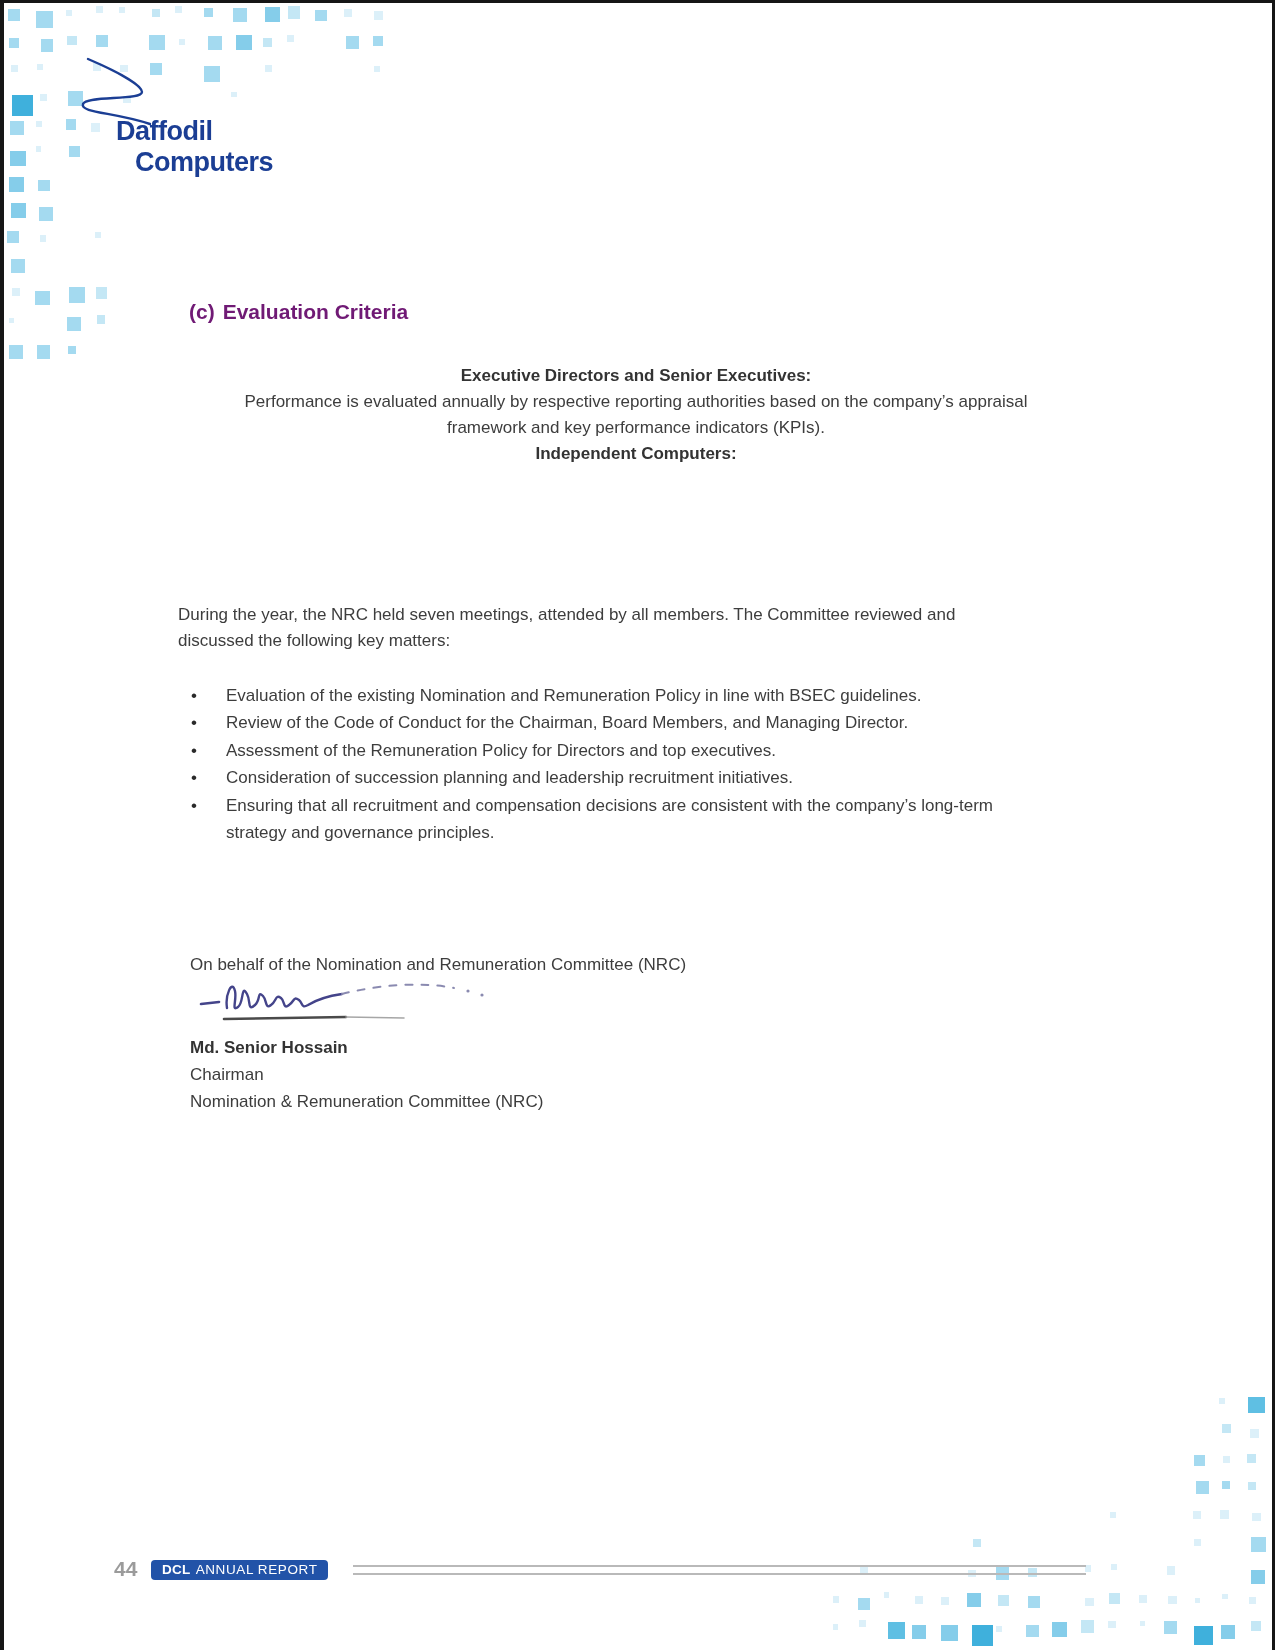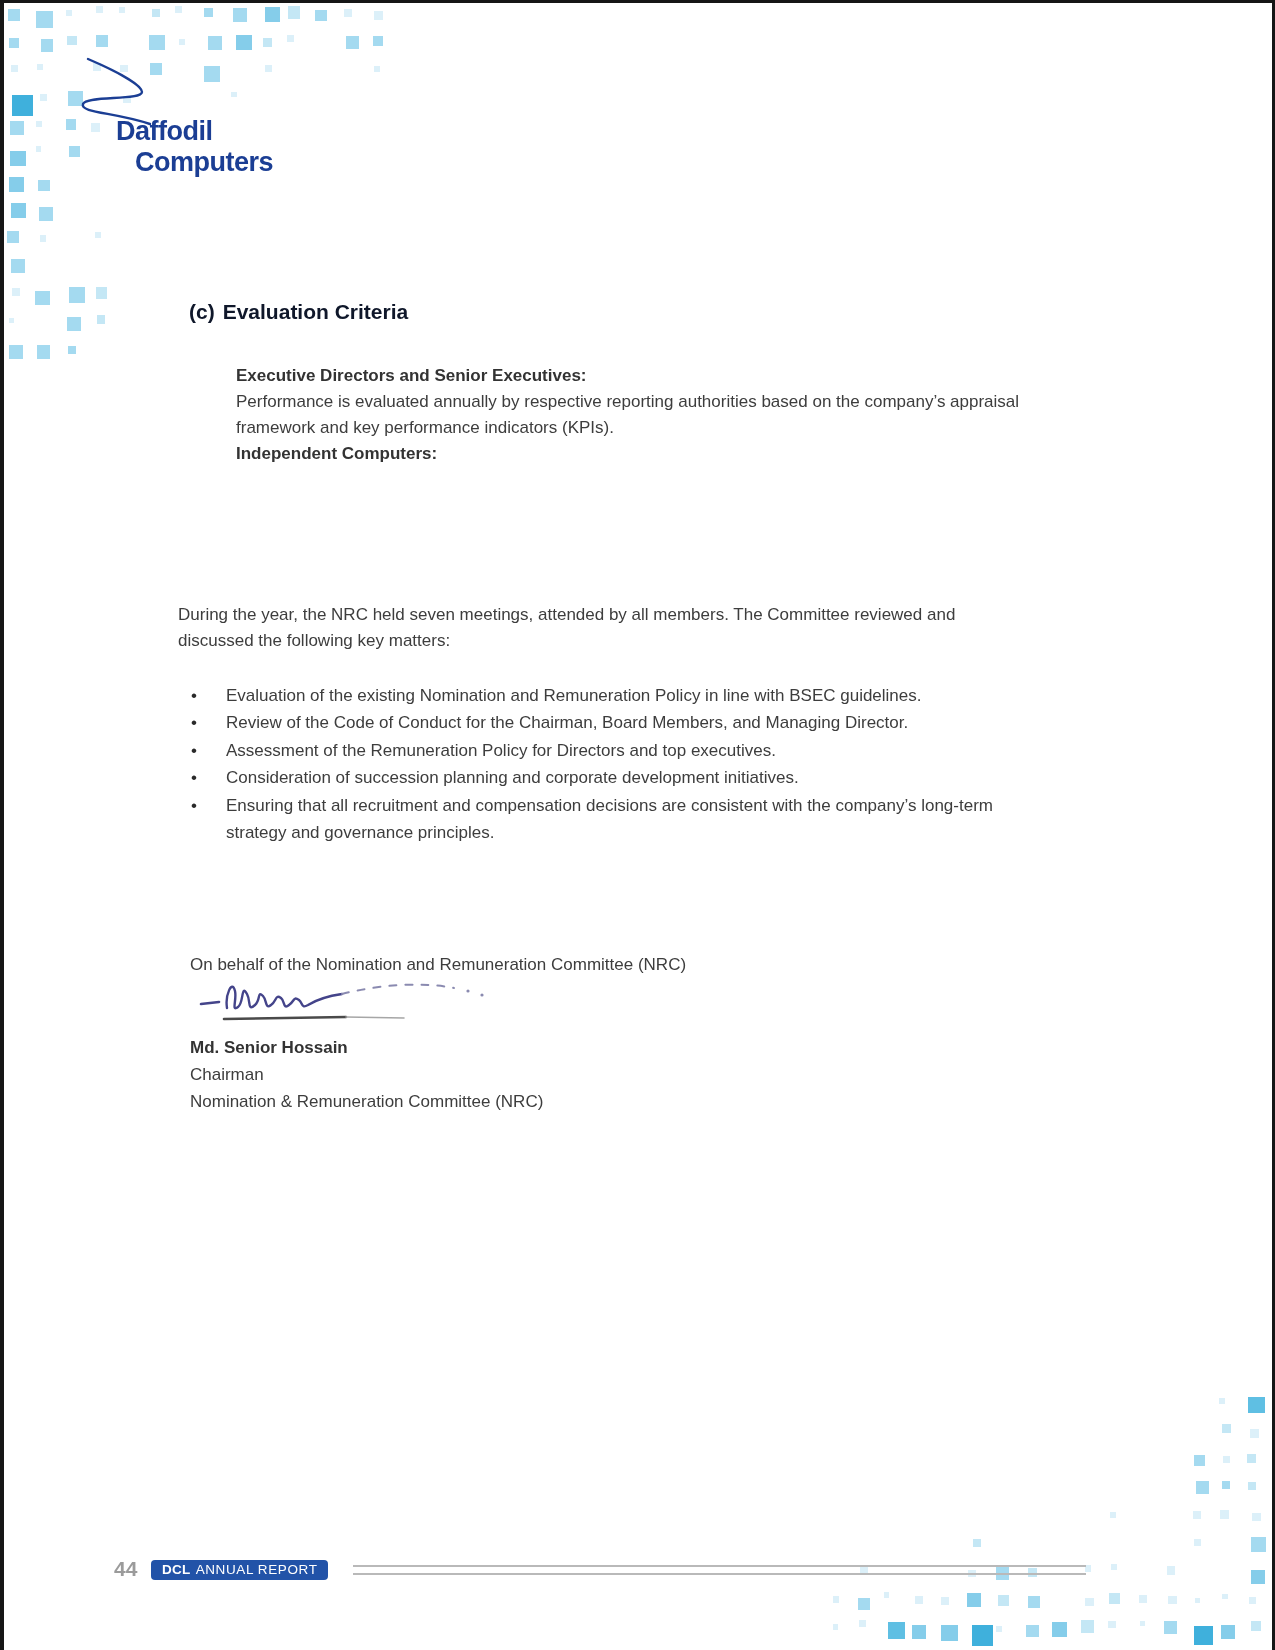--- a/index.html
+++ b/index.html
@@ -21,29 +21,29 @@
     font-size:27px;font-weight:bold;letter-spacing:-0.5px;
     color:#1b3e94;
   }
   .logo-line2{
     left:131px;top:144px;
     font-size:27px;font-weight:bold;letter-spacing:-0.5px;
     color:#1b3e94;
   }
   
   .sec-heading{
-    color:#0f172a;font-weight:bold;
+    color:#701a75;font-weight:bold;
   }
   .heading-c{left:185px;top:297px;font-size:21px;}
   .heading-d{left:185px;top:571px;font-size:22px;}
   .heading-label{margin-right:8px;}
   .heading-d .heading-label{font-size:20px;}
   
   .body-text{color:#3d3d3d;font-size:17px;line-height:26px;}
-  .block-c{left:232px;top:360px;width:800px;}
+  .block-c{left:232px;top:360px;width:800px;text-align:center;}
   .bold-line{font-weight:bold;color:#333333;}
   .intro-d{left:174px;top:599px;width:842px;}
   .bullet-list{
     left:185px;top:679px;width:820px;
     list-style:none;margin:0;padding:0;
   }
   .bullet-list li{
     position:relative;
     padding-left:37px;
     line-height:27.4px;
@@ -225,21 +225,21 @@
     <div class="bold-line">Independent Computers:</div>
   </div>
 
 
   <div class="abs body-text intro-d">During the year, the NRC held seven meetings, attended by all members. The Committee reviewed and discussed the following key matters:</div>
 
   <ul class="abs bullet-list">
     <li><span class="bullet-dot">•</span><span>Evaluation of the existing Nomination and Remuneration Policy in line with BSEC guidelines.</span></li>
     <li><span class="bullet-dot">•</span><span>Review of the Code of Conduct for the Chairman, Board Members, and Managing Director.</span></li>
     <li><span class="bullet-dot">•</span><span>Assessment of the Remuneration Policy for Directors and top executives.</span></li>
-    <li><span class="bullet-dot">•</span><span>Consideration of succession planning and corporate development initiatives.</span></li>
+    <li><span class="bullet-dot">•</span><span>Consideration of succession planning and leadership recruitment initiatives.</span></li>
     <li><span class="bullet-dot">•</span><span>Ensuring that all recruitment and compensation decisions are consistent with the company’s long-term strategy and governance principles.</span></li>
   </ul>
 
   <div class="abs body-text on-behalf">On behalf of the Nomination and Remuneration Committee (NRC)</div>
 
   <svg class="abs sig-svg" width="330" height="64" viewBox="0 0 330 64">
     <path d="M5 37 L23 35" fill="none" stroke="#44448a" stroke-width="2.6" stroke-linecap="round"></path>
     <path d="M31 41 C 29 28, 36 12, 39 24 C 41 33, 35 45, 42 40 C 48 36, 45 16, 51 27 C 55 34, 51 45, 59 38 C 65 33, 61 23, 67 29 C 71 33, 69 43, 75 38 C 81 34, 79 27, 85 31 C 89 34, 87 43, 93 38 C 99 34, 97 29, 103 33 C 107 36, 105 42, 112 38 C 120 33, 132 29, 146 27" fill="none" stroke="#44448a" stroke-width="2.4" stroke-linecap="round"></path>
     <path d="M146 27 C 185 17, 228 15, 258 21" fill="none" stroke="#8a8ab0" stroke-width="2" stroke-linecap="round" stroke-dasharray="7 9"></path>
     <circle cx="272" cy="24" r="1.6" fill="#8a8ab0"></circle>

